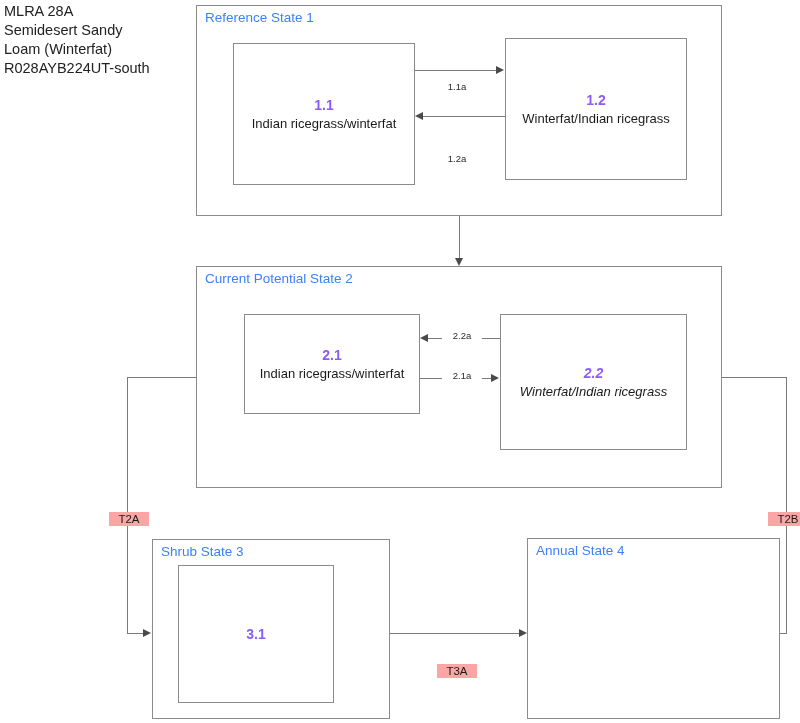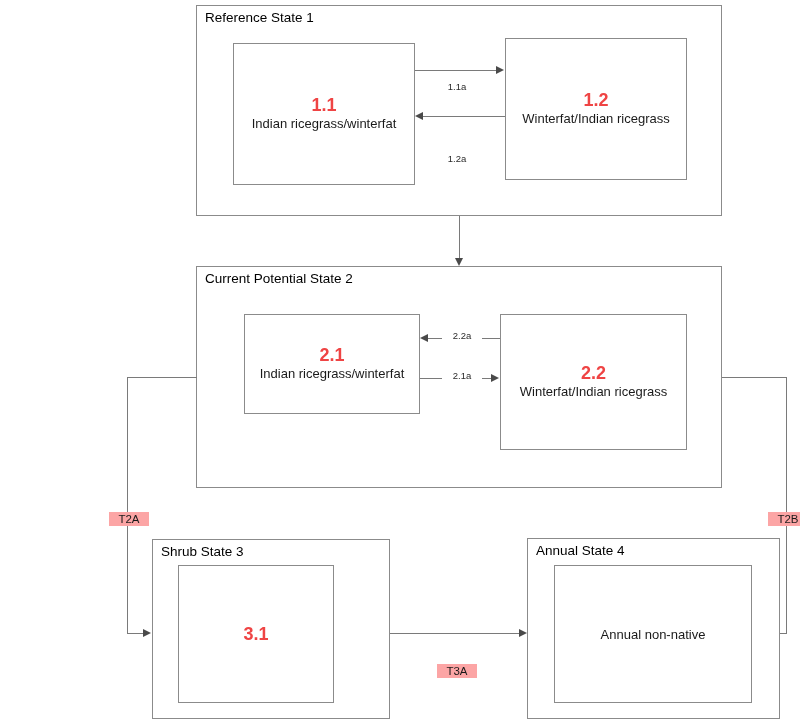--- a/index.html
+++ b/index.html
@@ -37,41 +37,41 @@
     box-sizing: border-box;
     border: 1.4px solid #8b8b8b;
     background: #ffffff;
   }
   .state-label {
     position: absolute;
     left: 8px;
     top: 4px;
     font-size: 13.5px;
     line-height: 16px;
-    color: #000000;
+    color: #3b82f6;
     white-space: nowrap;
   }
 
   
   .phase-box {
     position: absolute;
     box-sizing: border-box;
     border: 1.3px solid #8b8b8b;
     background: #ffffff;
     display: flex;
     flex-direction: column;
     align-items: center;
     justify-content: center;
     text-align: center;
   }
   .phase-num {
-    font-size: 18px;
+    font-size: 14px;
     font-weight: bold;
     line-height: 19px;
-    color: #ef4444;
+    color: #8b5cf6;
   }
   .phase-desc {
     font-size: 13px;
     line-height: 17px;
     color: #1a1a1a;
     white-space: pre-line;
   }
 
   
   .h-line {
@@ -125,20 +125,24 @@
     white-space: nowrap;
     text-align: center;
     margin-top: 40px;
   }
 </style>
 </head>
 <body>
 
 <div id="canvas">
 
+  <div id="title-block">MLRA 28A
+Semidesert Sandy
+Loam (Winterfat)
+R028AYB224UT-south</div>
 
   <div class="state-box" style="left:196px; top:5px; width:526px; height:211px;">
     <div class="state-label">Reference State 1</div>
   </div>
 
   <div class="phase-box" style="left:233px; top:43px; width:182px; height:142px;">
     <div class="phase-num">1.1</div>
     <div class="phase-desc">Indian ricegrass/winterfat</div>
   </div>
 
@@ -161,21 +165,21 @@
 
   <div class="state-box" style="left:196px; top:266px; width:526px; height:222px;">
     <div class="state-label">Current Potential State 2</div>
   </div>
 
   <div class="phase-box" style="left:244px; top:314px; width:176px; height:100px;">
     <div class="phase-num">2.1</div>
     <div class="phase-desc">Indian ricegrass/winterfat</div>
   </div>
 
-  <div class="phase-box" style="left:500px; top:314px; width:187px; height:136px;">
+  <div class="phase-box" style="left:500px; top:314px; width:187px; height:136px;font-style:italic;">
     <div class="phase-num">2.2</div>
     <div class="phase-desc">Winterfat/Indian ricegrass</div>
   </div>
 
   <div class="h-line" style="left:428px; top:338px; width:72px;"></div>
   <div class="arrow-head arrow-left" style="left:420px; top:333.5px;"></div>
   <div class="edge-label" style="left:442px; top:330px; width:36px;">2.2a</div>
 
   <div class="h-line" style="left:420px; top:378px; width:72px;"></div>
   <div class="arrow-head arrow-right" style="left:491px; top:373.5px;"></div>
@@ -202,17 +206,14 @@
   </div>
 
   <div class="h-line" style="left:390px; top:633px; width:130px;"></div>
   <div class="arrow-head arrow-right" style="left:519px; top:628.5px;"></div>
   <div class="transition-label" style="left:437px; top:624px; width:36px;">T3A</div>
 
   <div class="state-box" style="left:527px; top:538px; width:253px; height:181px;">
     <div class="state-label">Annual State 4</div>
   </div>
 
-  <div class="phase-box" style="left:554px; top:565px; width:198px; height:138px;">
-    <div class="phase-desc">Annual non-native</div>
-  </div>
 
 </div>
 
 </body></html>

